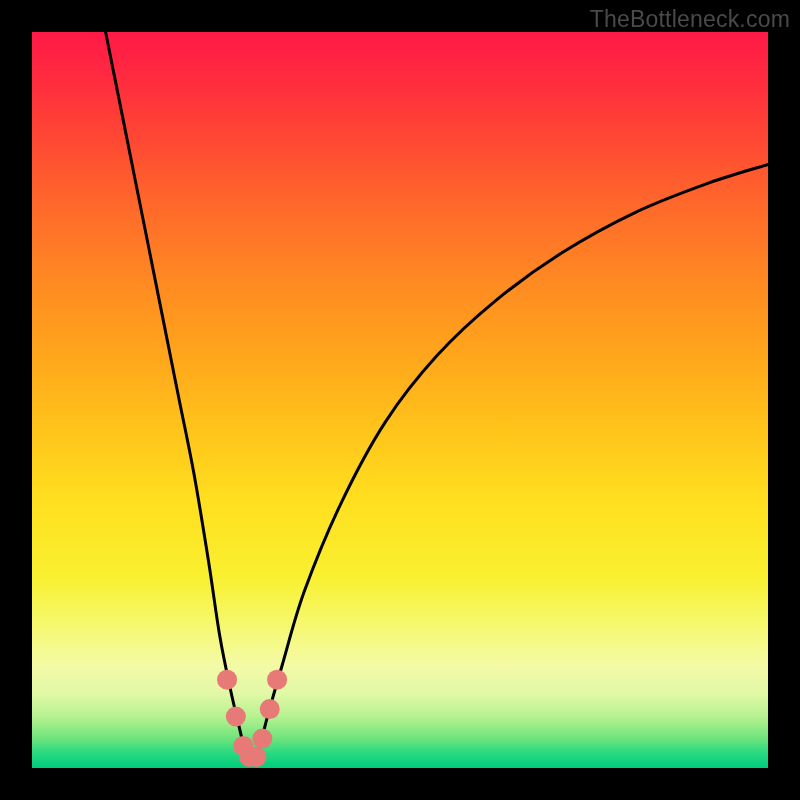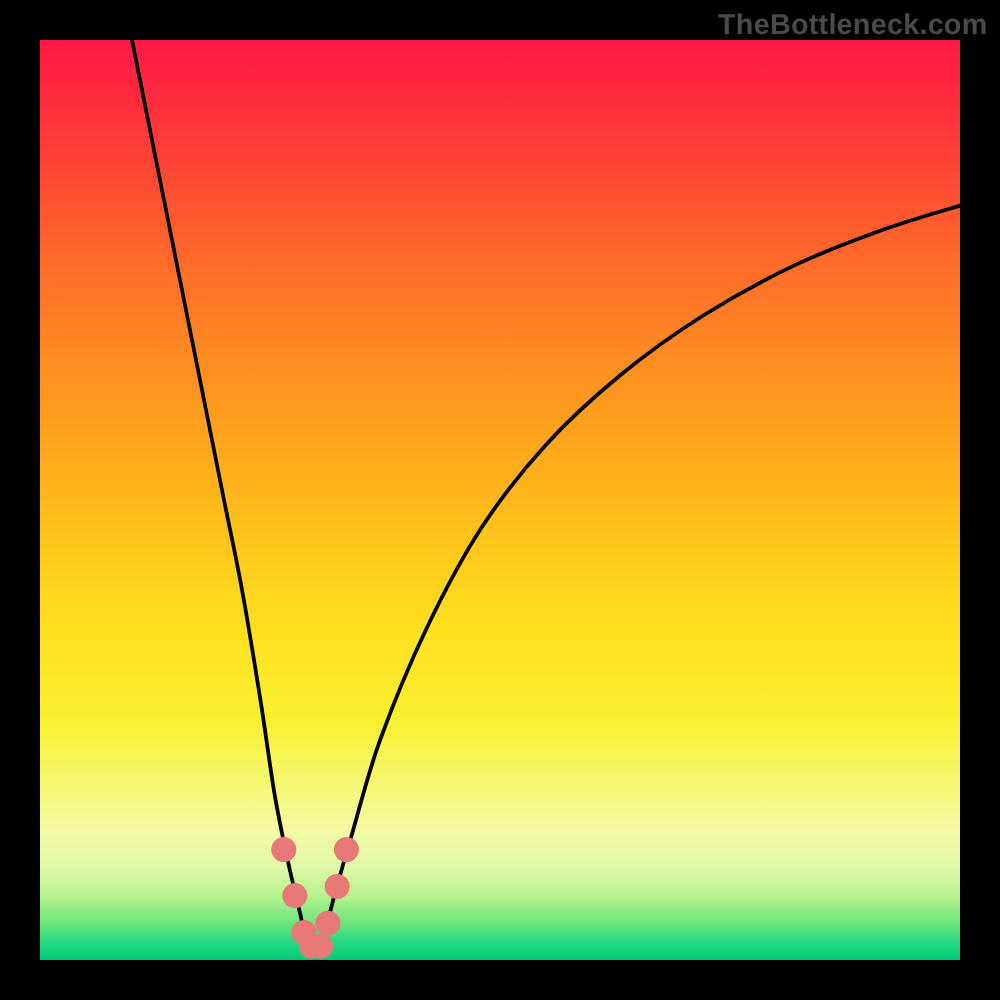--- a/index.html
+++ b/index.html
@@ -43,21 +43,21 @@
       #00cc7a 100%
     );
   }
   .watermark {
     position: absolute;
     top: 6px;
     right: 10px;
     color: #4a4a4a;
     font-size: 23px;
     letter-spacing: 0.2px;
-    font-weight: 700;
+    font-weight: 400;
     user-select: none;
   }
   svg.curves {
     position: absolute;
     left: 0;
     top: 0;
     width: 736px;
     height: 736px;
     overflow: visible;
   }

